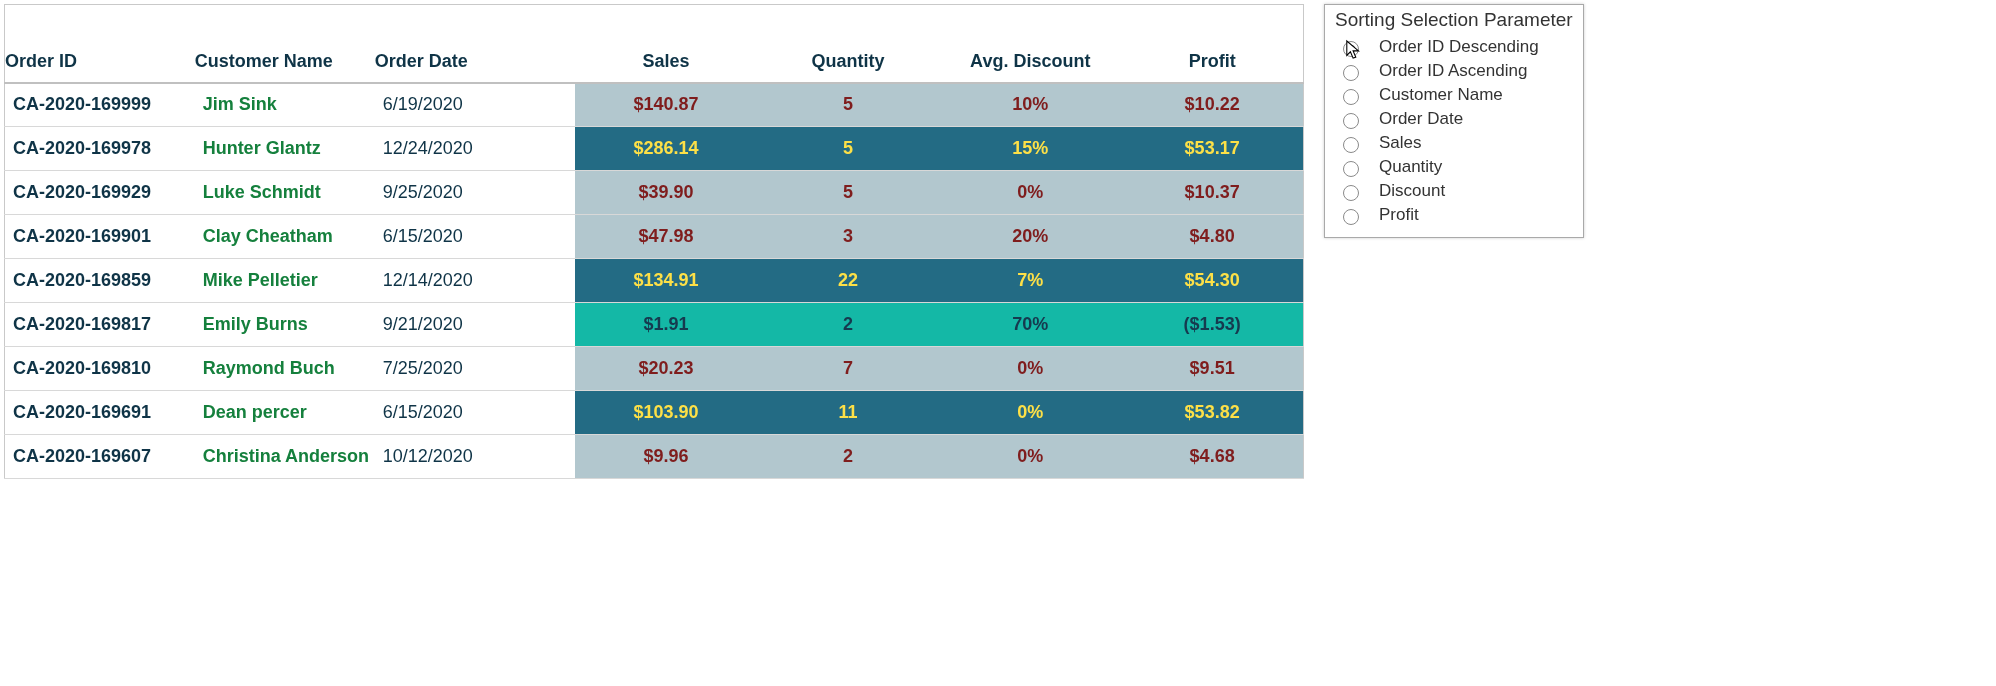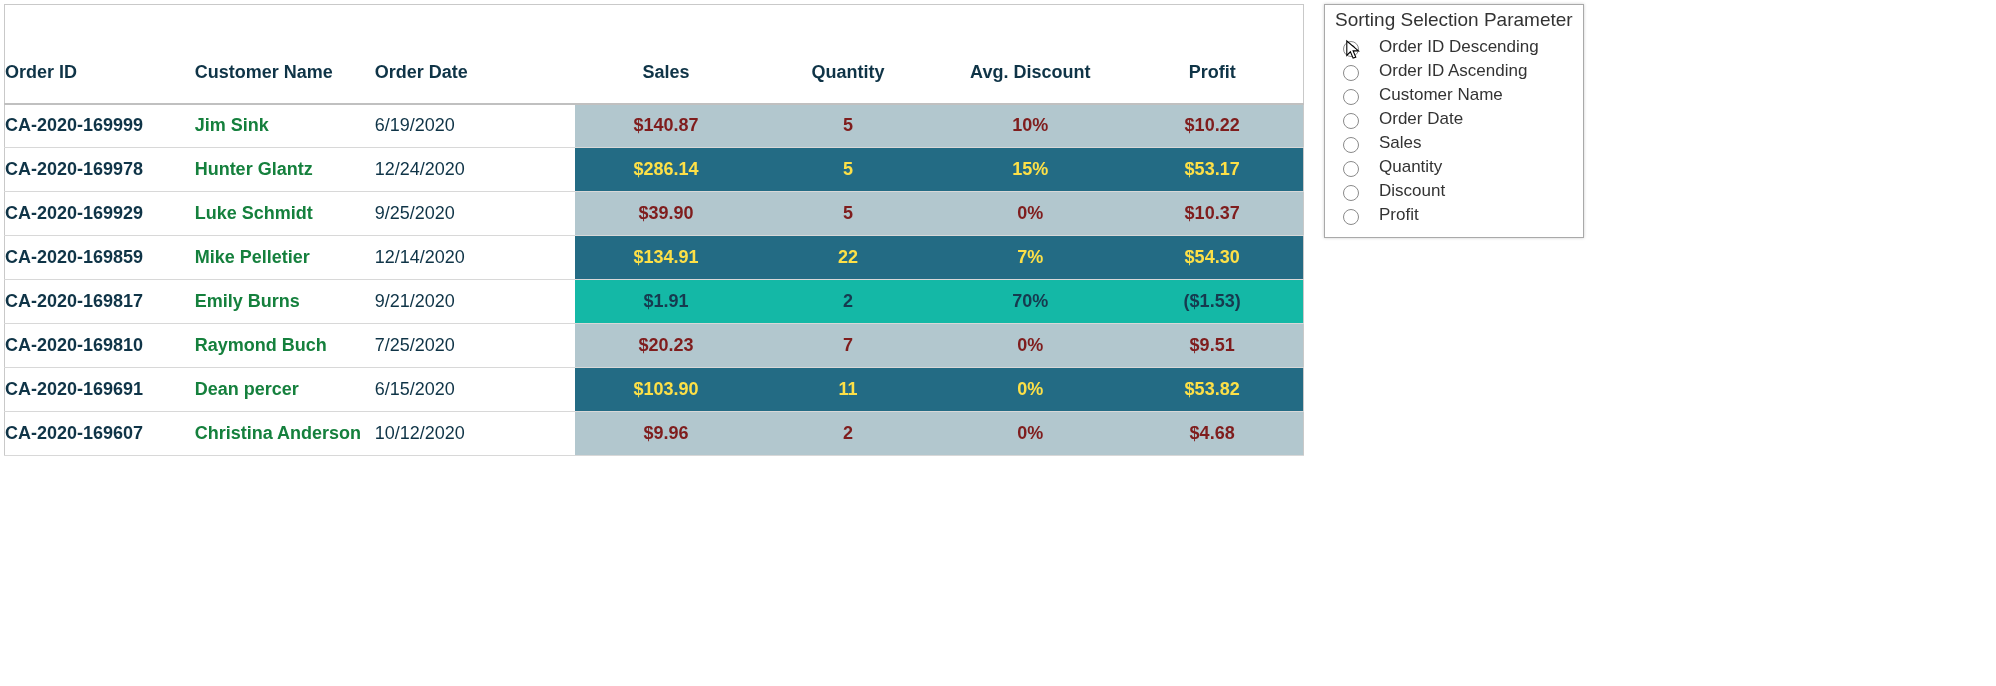--- a/index.html
+++ b/index.html
@@ -22,43 +22,43 @@
     border-collapse: collapse;
     width: 1300px;
   }
   .table th, .table td {
     padding: 0;
     height: 44px;
     border-bottom: 1px solid #d8d8d8;
     vertical-align: middle;
   }
   .table thead th {
-    height: 99px;
+    height: 78px;
     vertical-align: bottom;
-    padding-bottom: 20px;
+    padding-bottom: 10px;
     font-weight: 700;
     font-size: 18px;
     color: #0f3447;
     text-align: left;
     border-bottom: 2px solid #c0c0c0;
   }
   .table thead th.center { text-align: center; }
   .td-left { padding-left: 12px; font-weight: 700; color:#0f3447;}
   .td-name { padding-left: 0px; font-weight: 700; color:#15803d;}
   .td-date { padding-left: 0px; font-weight: 400; color:#0f3447;}
   .metric-cell {
     text-align: center;
     font-weight: 700;
   }
   .row-light   .metric-cell { background:#b2c7ce; color:#7f1d1d; }
   .row-dark    .metric-cell { background:#236b84; color:#fde047; }
   .row-red     .metric-cell { background:#f25945; color:#7d1810; }
   .row-grey    .metric-cell { background:#14b8a6; color:#163a4f; }
   
-  .table tbody td.white { background:#fff; }
+  .table tbody td.white { background:#fff;padding-left:8px; }
   .col-order   { width: 190px; }
   .col-name    { width: 180px; }
   .col-date    { width: 200px; }
   .col-metric  { width: 182px; }
 
   .panel {
     border: 1px solid #a9a9a9;
     box-shadow: 0 0 3px rgba(0,0,0,.2);
     padding: 4px 10px 10px 10px;
     width: 260px;
@@ -140,20 +140,29 @@
         </tr>
         <tr class="row-light">
           <td class="white td-left">CA-2020-169929</td>
           <td class="white td-name">Luke Schmidt</td>
           <td class="white td-date">9/25/2020</td>
           <td class="metric-cell">$39.90</td>
           <td class="metric-cell">5</td>
           <td class="metric-cell">0%</td>
           <td class="metric-cell">$10.37</td>
         </tr>
+        <tr class="row-light">
+          <td class="white td-left">CA-2020-169901</td>
+          <td class="white td-name">Clay Cheatham</td>
+          <td class="white td-date">6/15/2020</td>
+          <td class="metric-cell">$47.98</td>
+          <td class="metric-cell">3</td>
+          <td class="metric-cell">20%</td>
+          <td class="metric-cell">$4.80</td>
+        </tr>
         <tr class="row-dark">
           <td class="white td-left">CA-2020-169859</td>
           <td class="white td-name">Mike Pelletier</td>
           <td class="white td-date">12/14/2020</td>
           <td class="metric-cell">$134.91</td>
           <td class="metric-cell">22</td>
           <td class="metric-cell">7%</td>
           <td class="metric-cell">$54.30</td>
         </tr>
         <tr class="row-grey">

